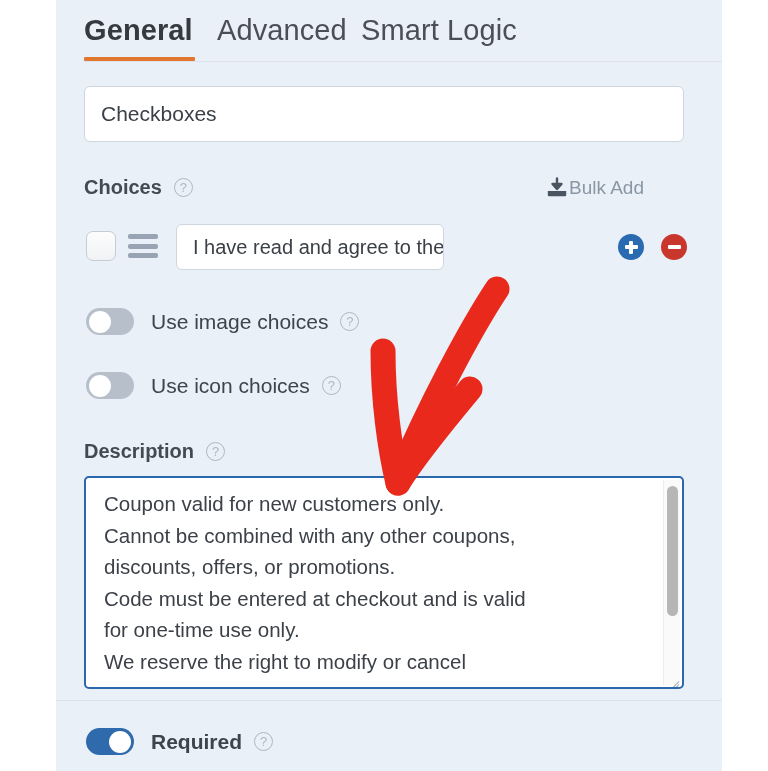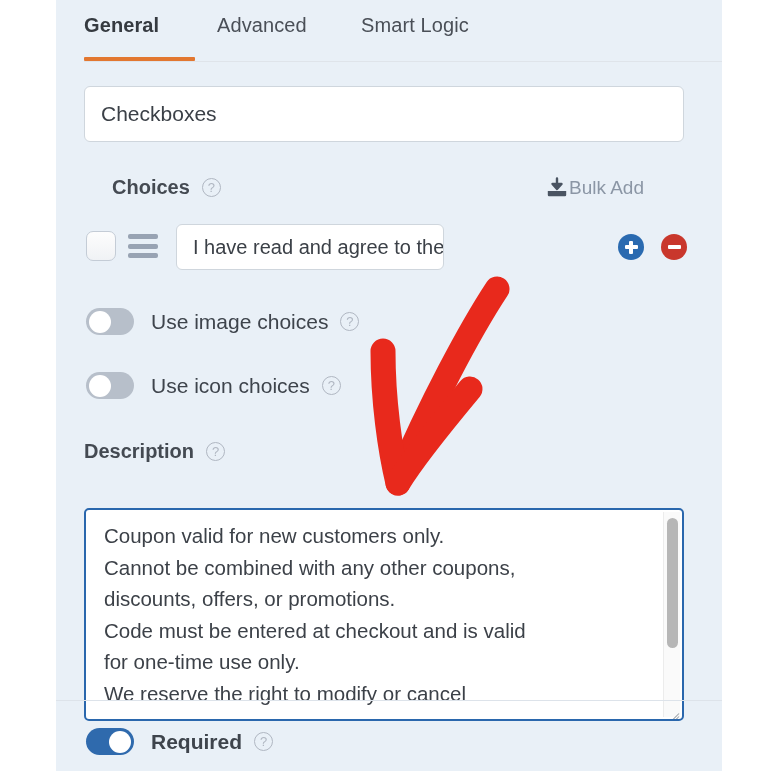--- a/index.html
+++ b/index.html
@@ -35,21 +35,21 @@
     left: 28px;
     top: 0;
     width: 638px;
     height: 62px;
     border-bottom: 1px solid #dfe4ea;
     box-sizing: border-box;
   }
   .tab {
     position: absolute;
     top: 14px;
-    font-size: 20px;
+    font-size: 29px;
     color: #4a4f57;
     white-space: nowrap;
     letter-spacing: 0.1px;
   }
   .tab.active {
     font-weight: bold;
     color: #353a40;
   }
   .tab-underline {
     position: absolute;
@@ -287,21 +287,21 @@
       <div class="tab" style="left:277px;">
         <span>Smart Logic</span>
       </div>
       <div class="tab-underline" style="left:0;width:111px;"></div>
     </div>
 
     <div class="text-input" style="left:28px;top:86px;width:600px;height:56px;">
       <span>Checkboxes</span>
     </div>
 
-    <div class="label-row" style="left:28px;top:176px;gap:12px;margin-left:28px;">
+    <div class="label-row" style="left:28px;top:176px;gap:12px;">
       <span class="field-label">Choices</span>
       <span class="help-icon">?</span>
     </div>
 
     <div class="bulk-add" style="left:489px;top:176px;">
       <svg width="24" height="24" viewBox="0 0 24 24">
         <path d="M12 2.5 L12 11 M12 13 L7.5 8 L16.5 8 Z" fill="#4a5462" stroke="#4a5462" stroke-width="2.4" stroke-linejoin="round" stroke-linecap="round"></path>
         <path d="M4 15 L4 19 L20 19 L20 15" fill="#4a5462" stroke="#4a5462" stroke-width="2.4" stroke-linejoin="round"></path>
       </svg>
       <span class="bulk-add-label">Bulk Add</span>
@@ -341,21 +341,21 @@
         </div>
       <span class="toggle-label">Use icon choices</span>
       <span class="help-icon toggle-help">?</span>
     </div>
 
     <div class="label-row" style="left:28px;top:440px;gap:12px;">
       <span class="field-label">Description</span>
       <span class="help-icon">?</span>
     </div>
 
-    <div class="textarea-box" style="left:28px;top:476px;width:600px;height:213px;margin-top:32px;">
+    <div class="textarea-box" style="left:28px;top:476px;width:600px;height:213px;">
       <div class="textarea-text">Coupon valid for new customers only.
 Cannot be combined with any other coupons,
 discounts, offers, or promotions.
 Code must be entered at checkout and is valid
 for one-time use only.
 We reserve the right to modify or cancel</div>
       <div class="scrollbar-track">
         <div class="scrollbar-thumb"></div>
       </div>
       <div class="resize-grip">

